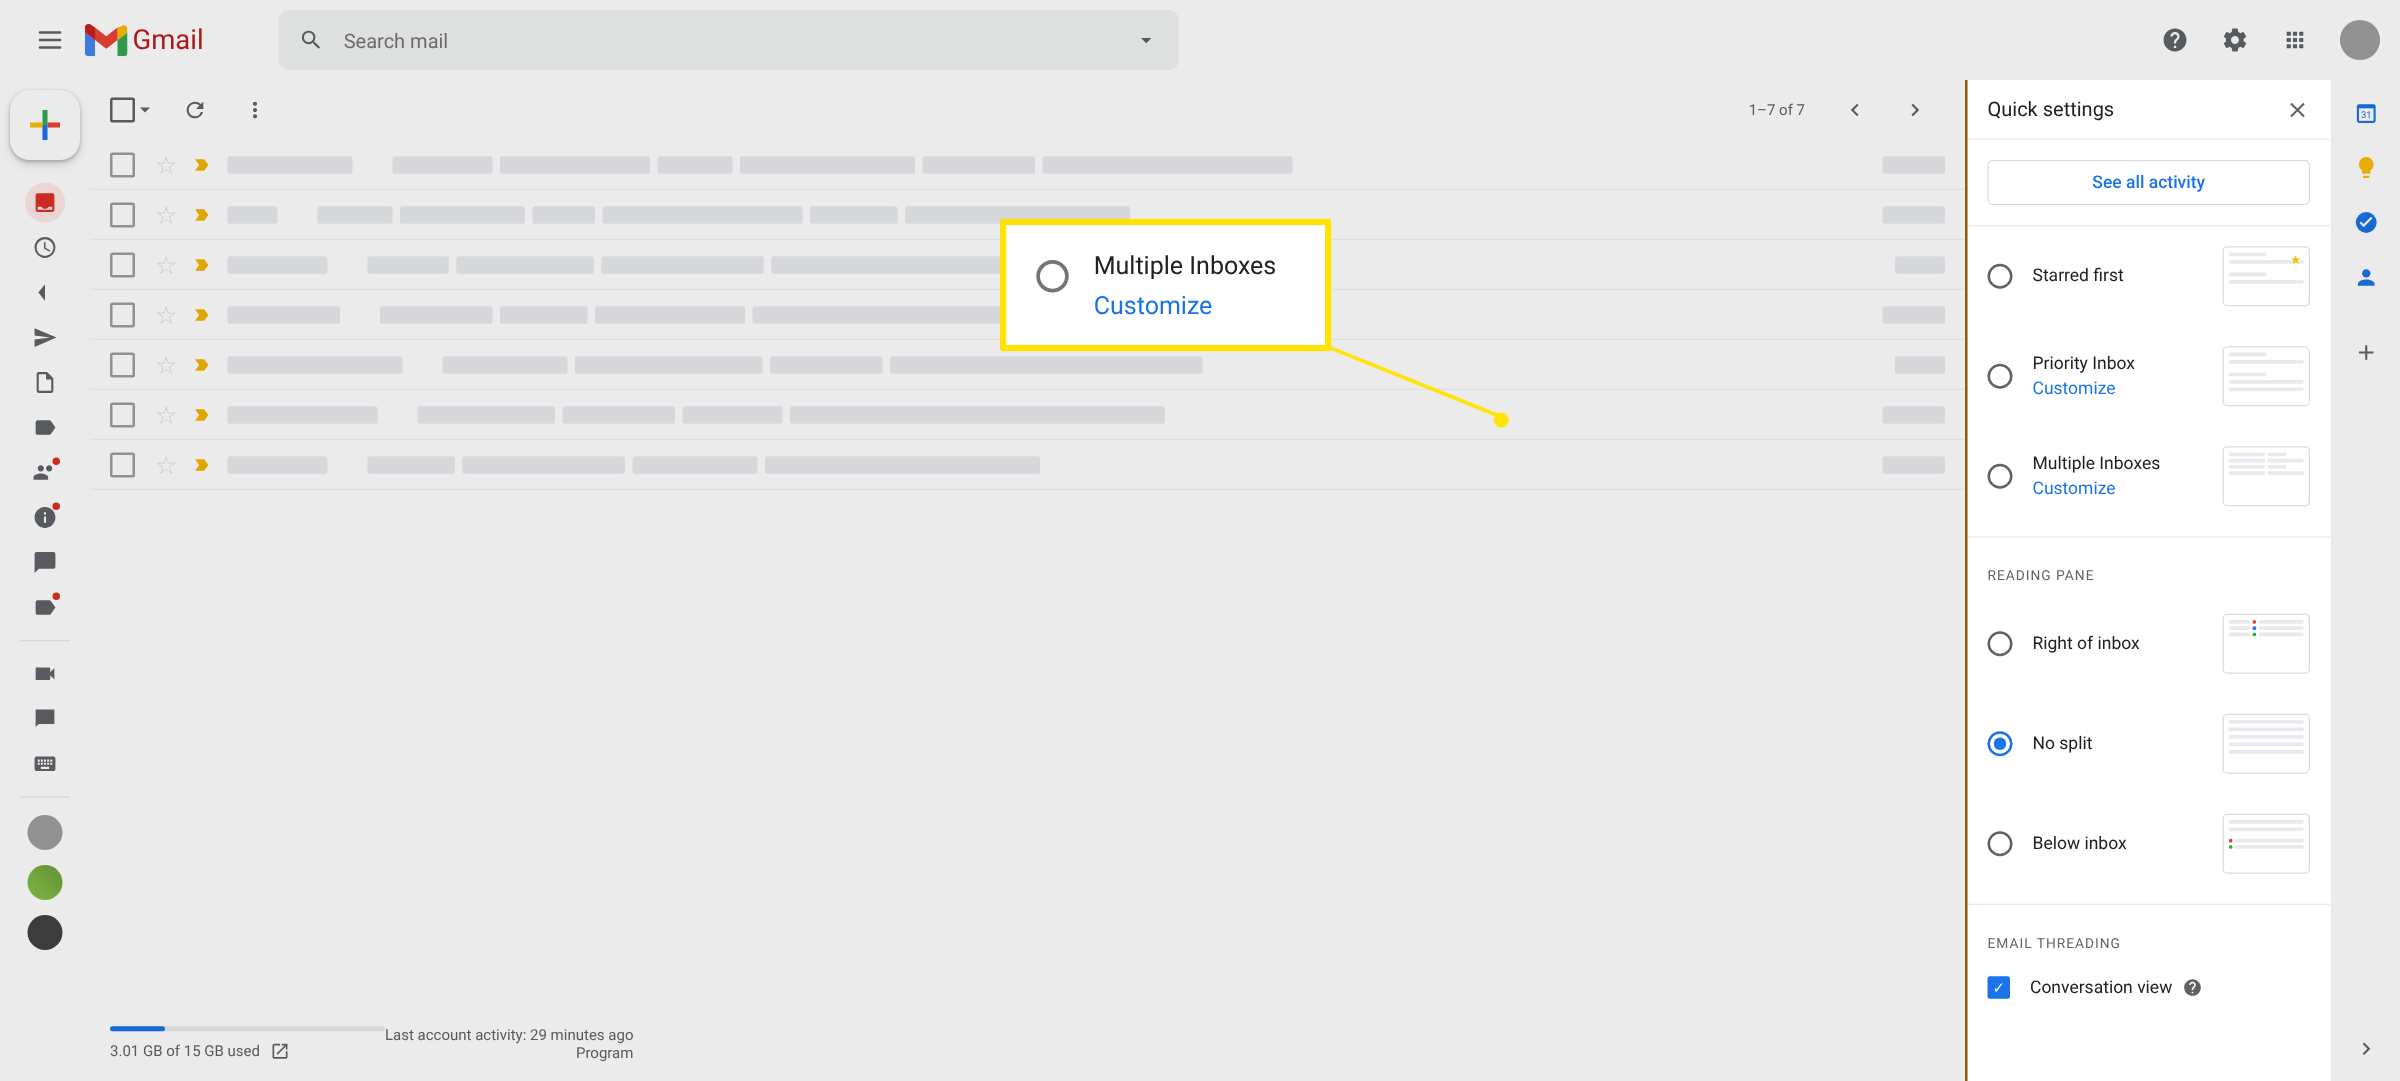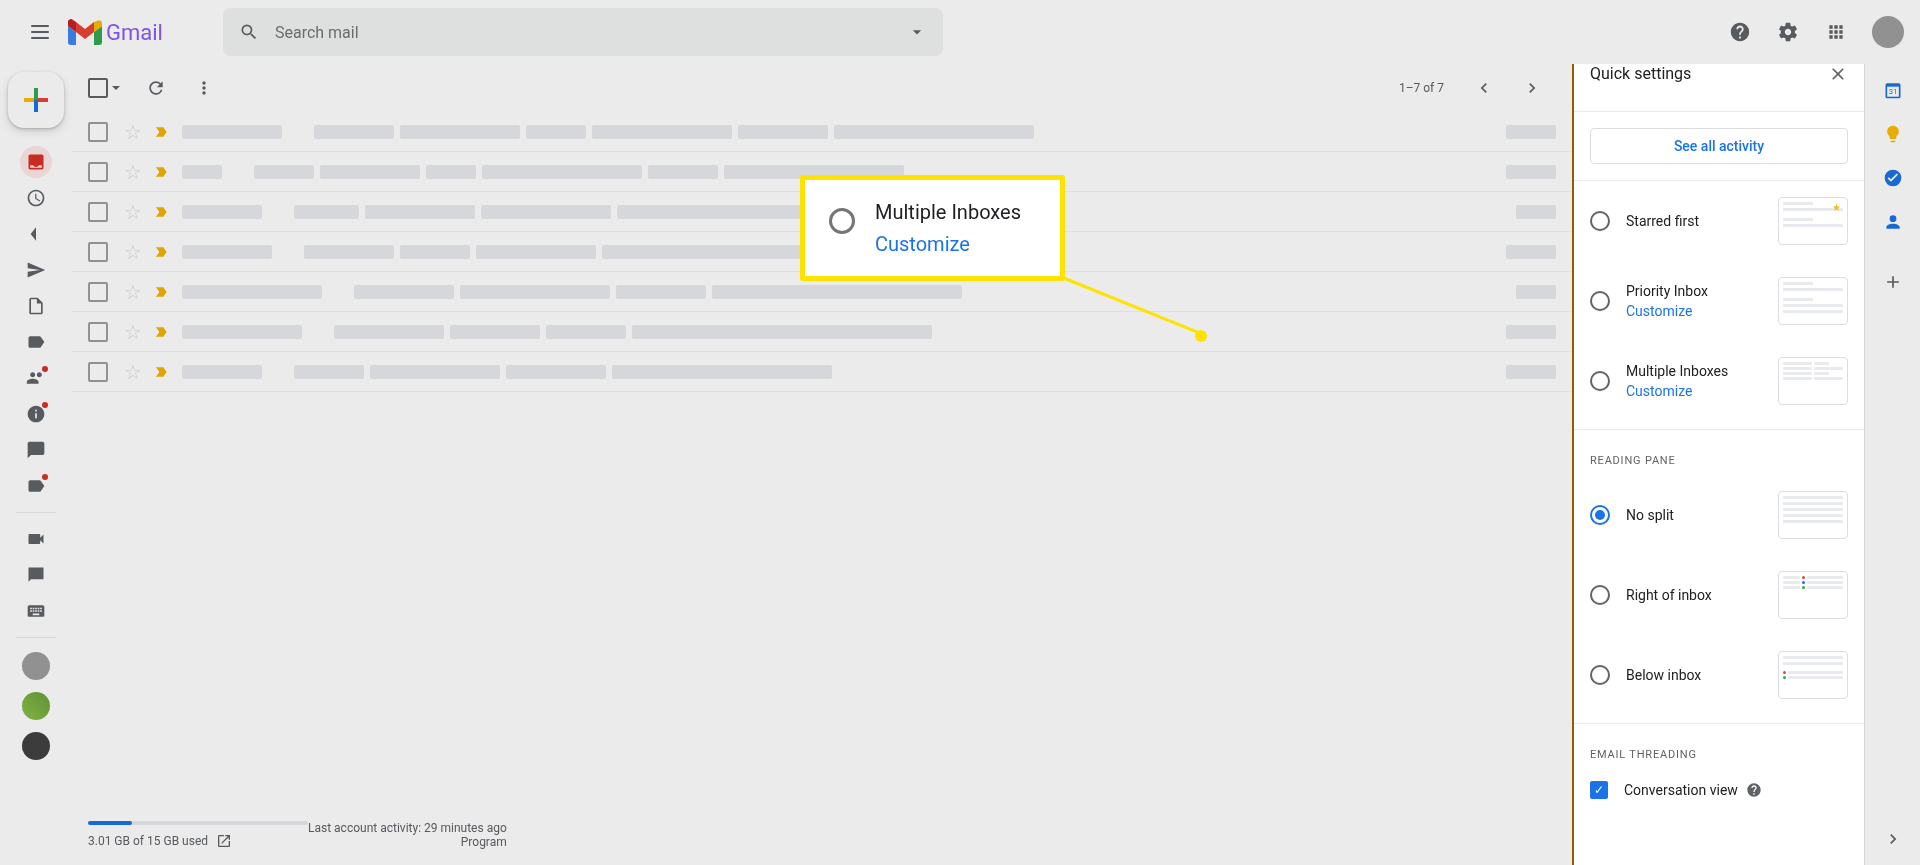--- a/index.html
+++ b/index.html
@@ -4,21 +4,21 @@
 <style>
 * { margin: 0; padding: 0; box-sizing: border-box; font-family: 'Google Sans', Roboto, Arial, sans-serif; }
 body { background: #fff; overflow: hidden; position: relative; }
 .overlay { position: fixed; inset: 0; background: rgba(0,0,0,0.08); z-index: 1; }
 .header { height: 64px; display: flex; align-items: center; padding: 0 16px; position: relative; z-index: 0; }
 .menu-btn { width: 48px; height: 48px; border-radius: 50%; display: flex; align-items: center; justify-content: center; cursor: pointer; }
 .hamburger { width: 18px; height: 14px; display: flex; flex-direction: column; justify-content: space-between; }
 .hamburger span { height: 2px; background: #5f6368; border-radius: 1px; }
 .logo { display: flex; align-items: center; margin-left: 4px; }
 .logo-icon { width: 34px; height: 26px; position: relative; }
-.logo-text { font-size: 22px; color: #8b5cf6; margin-left: 4px; font-weight: 400; }
+.logo-text { font-size: 22px; color: #b91c1c; margin-left: 4px; font-weight: 400; }
 .search-container { flex: 1; max-width: 720px; margin-left: 60px; }
 .search-box { height: 48px; background: #f1f3f4; border-radius: 8px; display: flex; align-items: center; padding: 0 16px; }
 .search-icon { color: #5f6368; margin-right: 16px; }
 .search-input { flex: 1; border: none; background: transparent; font-size: 16px; outline: none; color: #5f6368; }
 .search-dropdown { color: #5f6368; }
 .header-right { margin-left: auto; display: flex; align-items: center; gap: 8px; }
 .header-icon { width: 40px; height: 40px; border-radius: 50%; display: flex; align-items: center; justify-content: center; cursor: pointer; color: #5f6368; }
 .avatar { width: 32px; height: 32px; border-radius: 50%; background: #9e9e9e; margin-left: 8px; }
 .main-layout { display: flex; height: calc(100vh - 64px); }
 .left-sidebar { width: 72px; display: flex; flex-direction: column; align-items: center; padding-top: 8px; }
@@ -50,21 +50,21 @@
 .subject-container { flex: 1; display: flex; gap: 6px; }
 .date-redact { width: 50px; margin-left: 16px; }
 .footer { padding: 16px; display: flex; align-items: flex-start; font-size: 12px; color: #5f6368; }
 .storage-bar { width: 220px; height: 4px; background: #e8eaed; border-radius: 2px; margin-bottom: 8px; }
 .storage-fill { width: 20%; height: 100%; background: #1a73e8; border-radius: 2px; }
 .storage-text { display: flex; align-items: center; gap: 8px; }
 .footer-center { text-align: center; flex: 1; }
 .footer-link { color: #5f6368; }
 .footer-right { text-align: right; }
 .settings-panel { width: 290px; background: #fff; position: relative; z-index: 2; overflow-y: auto; }
-.settings-header { height: 48px; display: flex; padding: 0 16px; justify-content: space-between; border-bottom: 1px solid #e8eaed; }
+.settings-header { height: 48px; display: flex; align-items: center; padding: 0 16px; justify-content: space-between; border-bottom: 1px solid #e8eaed; }
 .settings-title { font-size: 16px; color: #202124; }
 .close-btn { cursor: pointer; color: #5f6368; font-size: 20px; }
 .settings-btn-container { padding: 16px; border-bottom: 1px solid #e8eaed; }
 .settings-btn { width: 100%; height: 36px; border: 1px solid #dadce0; border-radius: 4px; background: #fff; color: #1a73e8; font-size: 14px; font-weight: 500; cursor: pointer; }
 .option-row { display: flex; align-items: center; padding: 16px; cursor: pointer; }
 .radio { width: 20px; height: 20px; border: 2px solid #5f6368; border-radius: 50%; margin-right: 16px; flex-shrink: 0; position: relative; }
 .radio.checked::after { content: ''; position: absolute; inset: 3px; background: #1a73e8; border-radius: 50%; }
 .radio.checked { border-color: #1a73e8; }
 .option-content { flex: 1; }
 .option-label { font-size: 14px; color: #202124; }
@@ -454,34 +454,20 @@
               <div class="preview-line"></div>
             </div>
         </div>
       </div>
     </div>
 
     <hr class="settings-divider">
     <div class="section-header">READING PANE</div>
 
     <div class="option-row">
-      <div class="radio checked"></div>
-      <div class="option-content">
-        <div class="option-label">No split</div>
-      </div>
-      <div class="option-preview">
-        <div class="preview-line"></div>
-          <div class="preview-line"></div>
-          <div class="preview-line"></div>
-          <div class="preview-line"></div>
-          <div class="preview-line"></div>
-      </div>
-    </div>
-
-    <div class="option-row">
       <div class="radio"></div>
       <div class="option-content">
         <div class="option-label">Right of inbox</div>
       </div>
       <div class="option-preview">
         <div class="preview-split">
           <div class="preview-col" style="flex:0.4;">
               <div class="preview-line"></div>
               <div class="preview-line"></div>
               <div class="preview-line"></div>
@@ -494,20 +480,34 @@
             <div class="preview-item">
                 <div class="preview-dot-blue"></div>
                 <div class="preview-line" style="flex:1;"></div>
               </div>
             <div class="preview-item">
                 <div class="preview-dot-green"></div>
                 <div class="preview-line" style="flex:1;"></div>
               </div>
           </div>
         </div>
+      </div>
+    </div>
+
+    <div class="option-row">
+      <div class="radio checked"></div>
+      <div class="option-content">
+        <div class="option-label">No split</div>
+      </div>
+      <div class="option-preview">
+        <div class="preview-line"></div>
+          <div class="preview-line"></div>
+          <div class="preview-line"></div>
+          <div class="preview-line"></div>
+          <div class="preview-line"></div>
       </div>
     </div>
 
     <div class="option-row">
       <div class="radio"></div>
       <div class="option-content">
         <div class="option-label">Below inbox</div>
       </div>
       <div class="option-preview">
         <div class="preview-line"></div>

